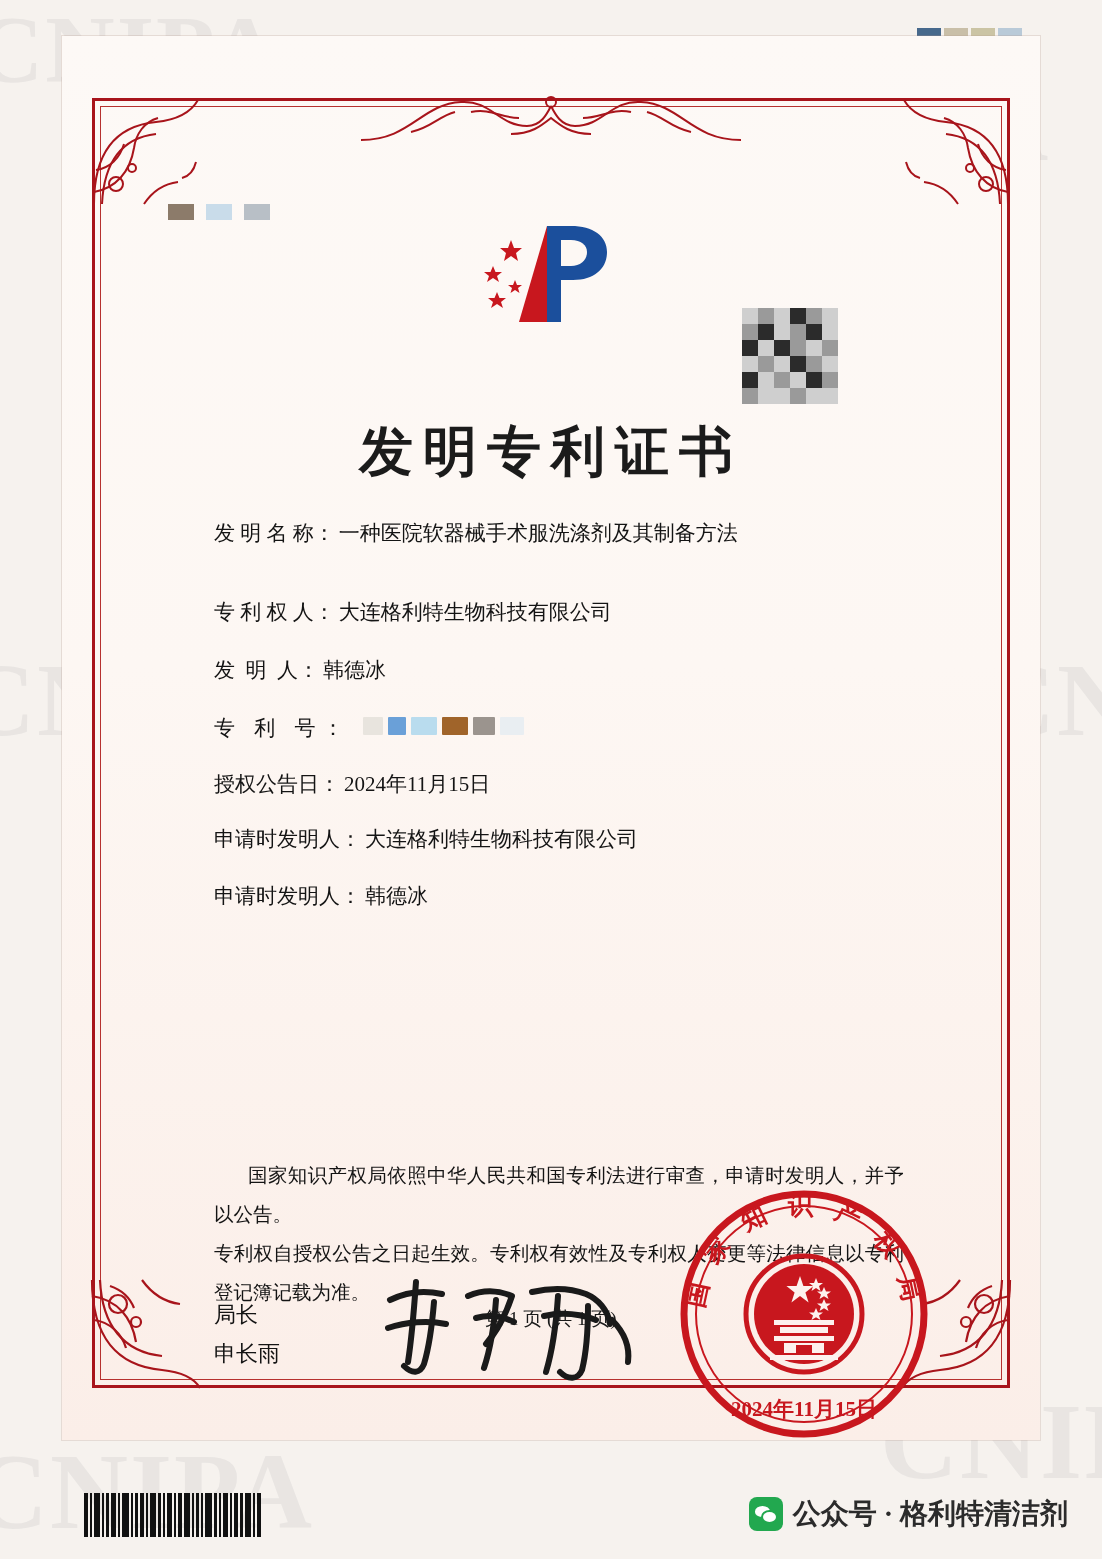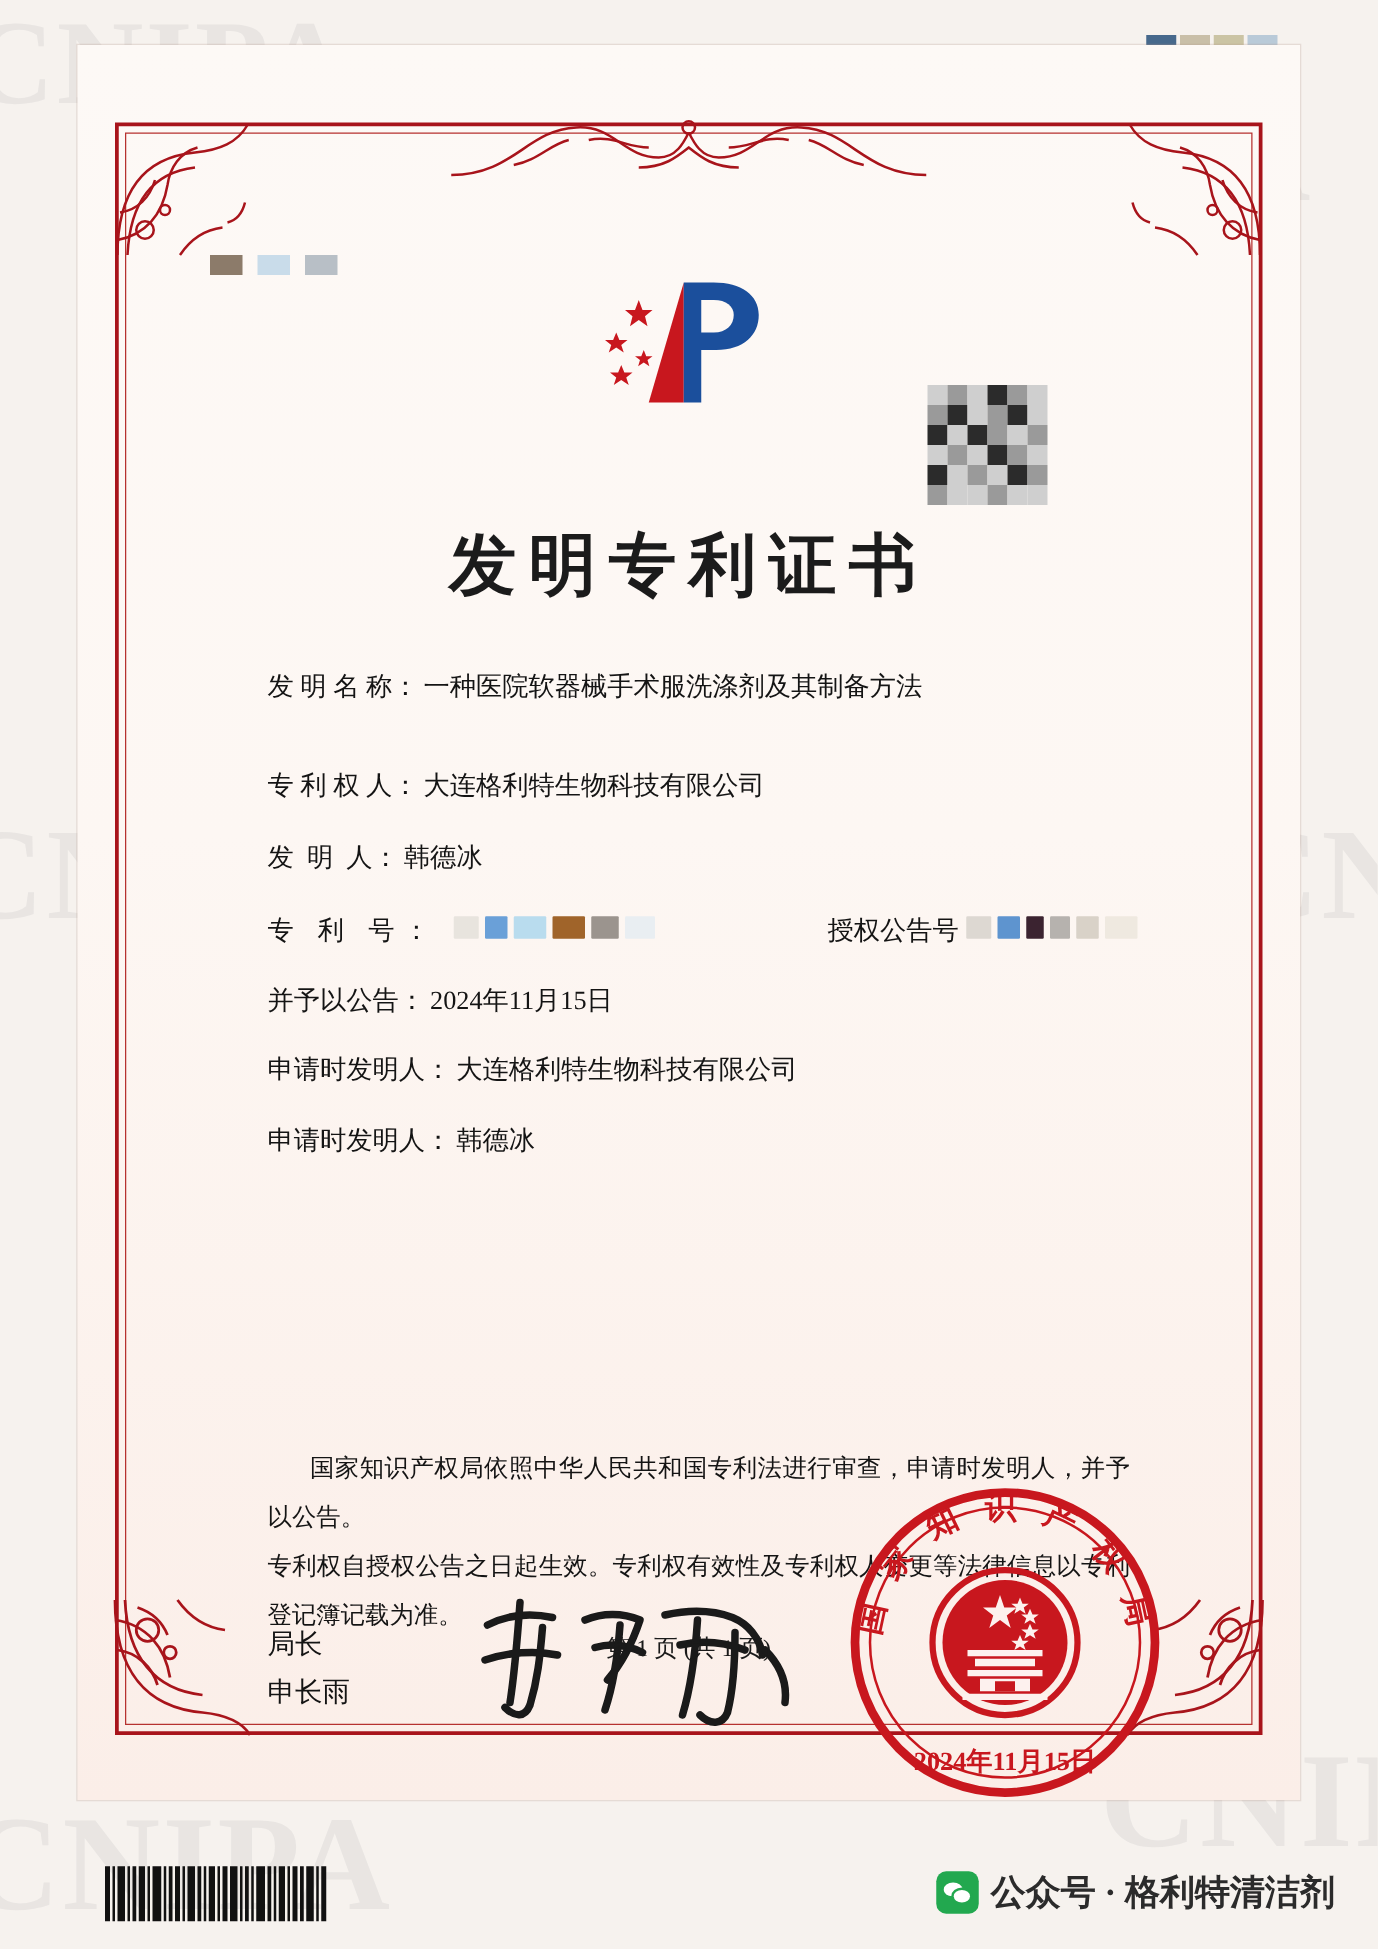--- a/index.html
+++ b/index.html
@@ -124,21 +124,21 @@
     text-align: center;
     font-family: "Liberation Serif", serif;
     font-weight: bold;
     font-size: 54px;
     letter-spacing: 10px;
     color: #1b1b1b;
   }
 
   .fields {
     position: absolute;
-    left: 62px; right: 40px; top: 380px;
+    left: 62px; right: 40px; top: 364px;
   }
   .row {
     display: flex;
     align-items: baseline;
     font-family: "Liberation Serif", serif;
     font-size: 21px;
     color: #141414;
     margin-bottom: 30px;
     line-height: 1.3;
   }
@@ -447,36 +447,25 @@
             <span class="lbl lbl-sp">专 利 号：</span>
             <span class="redact-row">
               <i class="redact" style="width:20px;background:#e8e4de"></i>
               <i class="redact" style="width:18px;background:#6aa0d8"></i>
               <i class="redact" style="width:26px;background:#b9dcee"></i>
               <i class="redact" style="width:26px;background:#a0642a"></i>
               <i class="redact" style="width:22px;background:#9b948e"></i>
               <i class="redact" style="width:24px;background:#e9eef2"></i>
             </span>
           </div>
-          <div class="col-b">
-            <span class="lbl">授权公告号</span>
-            <span class="redact-row" style="margin-left:6px">
-              <i class="redact" style="width:20px;background:#ddd8d2"></i>
-              <i class="redact" style="width:18px;background:#5e94cf"></i>
-              <i class="redact" style="width:14px;background:#3b2330"></i>
-              <i class="redact" style="width:16px;background:#b6b2ae"></i>
-              <i class="redact" style="width:18px;background:#d9d2c8"></i>
-              <i class="redact" style="width:26px;background:#efe9e0"></i>
-            </span>
-          </div>
         </div>
 
         <div class="two-col">
           <div class="col-b">
-            <span class="lbl">并予以公告：</span>
+            <span class="lbl">授权公告日：</span>
             <span class="val">2024年11月15日</span>
           </div>
         </div>
 
         <div class="row">
           <span class="lbl">申请时发明人：</span>
           <span class="val">大连格利特生物科技有限公司</span>
         </div>
 
         <div class="row">

